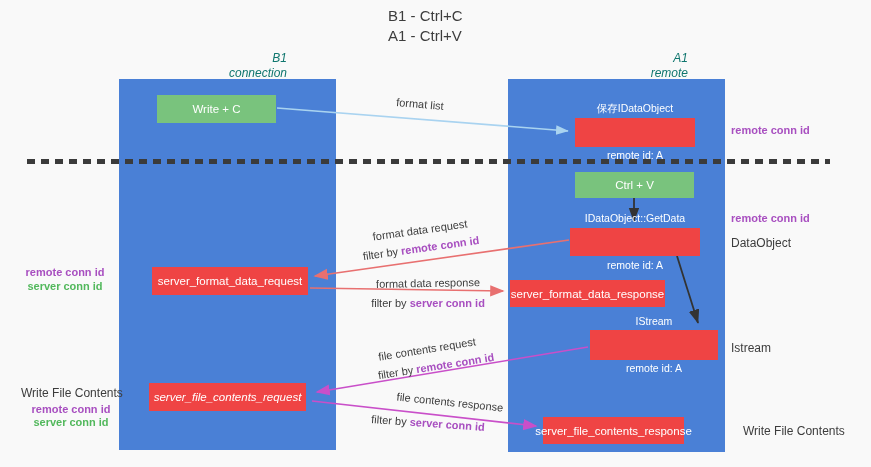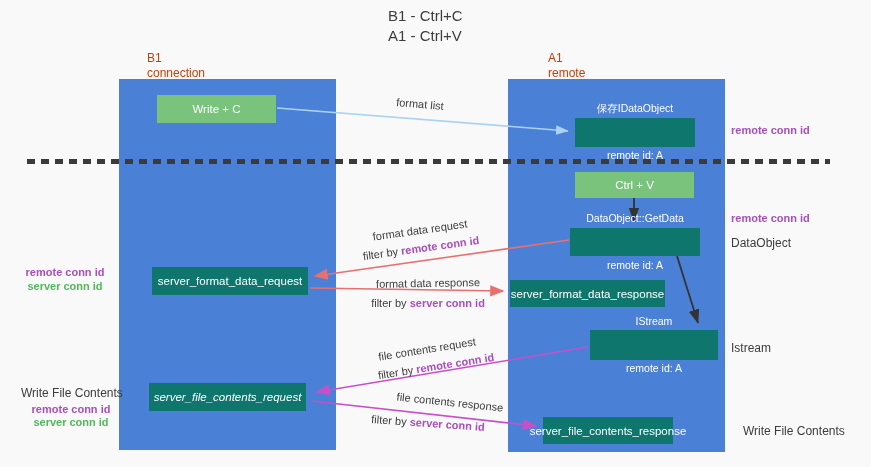--- a/index.html
+++ b/index.html
@@ -1,29 +1,29 @@
 <!DOCTYPE html>
 <html><head>
 <meta charset="utf-8">
 <style>
   html,body{margin:0;padding:0;}
   .canvas{position:relative;width:871px;height:467px;background:#f9f9f9;
           font-family:"Liberation Sans",sans-serif;overflow:hidden;padding-left:28px;}
   .title{position:absolute;left:388px;top:6px;font-size:15px;color:#3d3d3d;
          line-height:1.35;z-index:6;}
-  .lanehdr{position:absolute;font-size:12px;color:#c2410c;text-align:left;
-           line-height:1.25;z-index:6;}
+  .lanehdr{position:absolute;font-size:12px;color:#0f766e;text-align:right;
+           line-height:1.25;z-index:6;font-style:italic;}
   .lane{position:absolute;background:#4a80d6;z-index:1;}
   .divider{position:absolute;left:27px;top:159px;width:803px;height:5px;z-index:3;
            background:repeating-linear-gradient(90deg,#3b3b3b 0 8px,transparent 8px 14px);}
   svg.wires{position:absolute;left:0;top:0;z-index:4;pointer-events:none;}
   .node{position:absolute;z-index:5;display:flex;flex-direction:column;align-items:center;
         justify-content:center;color:#fff;text-align:center;white-space:nowrap;}
   .green{background:#79c37d;}
-  .orange{background:#0f766e;gap:33px;}
+  .orange{background:#ef4444;gap:33px;}
   .fs11{font-size:11.5px;}
   .fs10{font-size:10.5px;line-height:1.3;}
   .elabel{position:absolute;font-size:11px;color:#3d3d3d;white-space:nowrap;z-index:6;}
   .purple{color:#a84fc0;font-weight:bold;}
   .greenlbl{color:#52b85c;font-weight:bold;}
   .sidebold{position:absolute;font-size:11px;font-weight:bold;white-space:nowrap;z-index:6;}
   .sidedark{position:absolute;font-size:12px;color:#3c3c3c;white-space:nowrap;z-index:6;}
   .ctr{text-align:center;}
 </style>
 </head>
@@ -85,31 +85,31 @@
   </div>
 
   <div class="node orange fs10" style="left:575px;top:118px;width:120px;height:29px;">
     <div>保存IDataObject</div>
     <div>remote id: A</div>
   </div>
   <div class="node green fs11" style="left:575px;top:172px;width:119px;height:26px;">
     <div>Ctrl + V</div>
   </div>
   <div class="node orange fs10" style="left:570px;top:228px;width:130px;height:28px;">
-    <div>DataObject::GetData</div>
+    <div>IDataObject::GetData</div>
     <div>remote id: A</div>
   </div>
   <div class="node orange fs11" style="left:510px;top:280px;width:155px;height:27px;">
     <div>server_format_data_response</div>
   </div>
   <div class="node orange fs10" style="left:590px;top:330px;width:128px;height:30px;">
     <div>IStream</div>
     <div>remote id: A</div>
   </div>
-  <div class="node orange fs11" style="left:543px;top:417px;width:130px;height:27px;">
+  <div class="node orange fs11" style="left:543px;top:417px;width:141px;height:27px;">
     <div>server_file_contents_response</div>
   </div>
 
   <div class="elabel" style="left:420px;top:104px;transform:translate(-50%,-50%) rotate(5deg);">
     <span>format list</span>
   </div>
 
   <div class="elabel" style="left:420px;top:230px;transform:translate(-50%,-50%) rotate(-8deg);">
     <span>format data request</span>
   </div>

